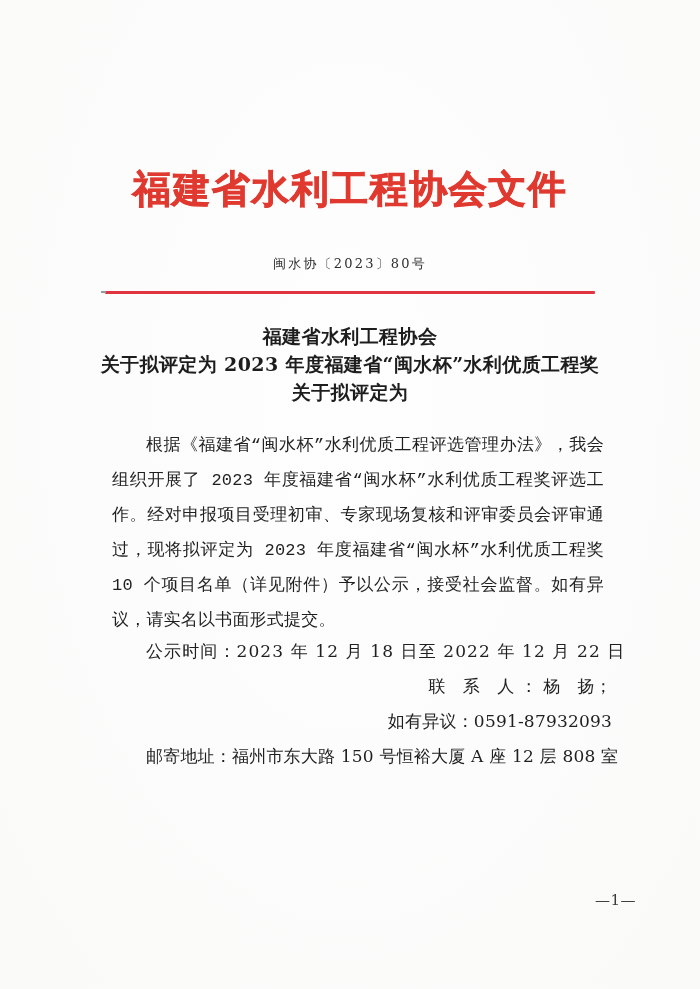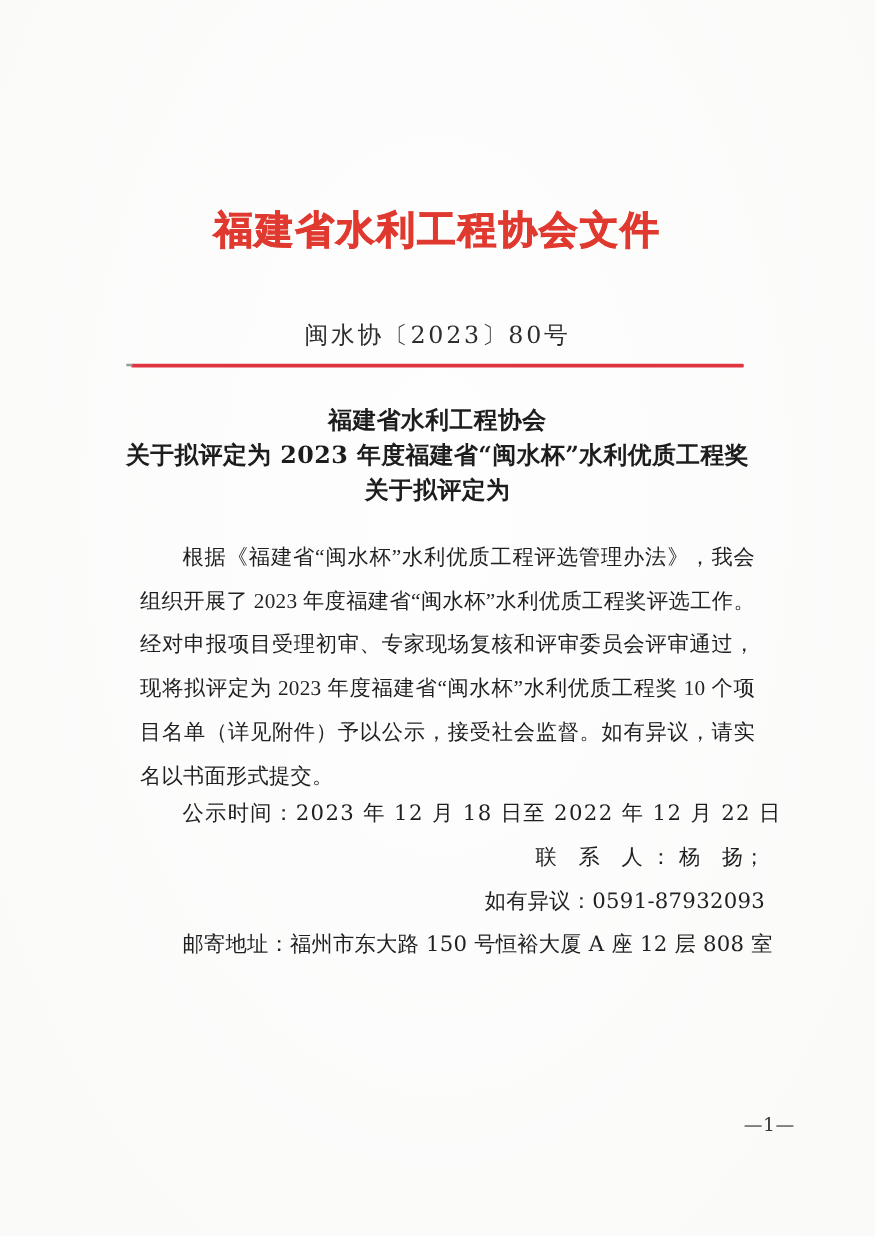--- a/index.html
+++ b/index.html
@@ -37,36 +37,36 @@
     left: 0;
     right: 0;
     top: 166px;
     text-align: center;
   }
   .masthead-title {
     display: inline-block;
     color: #e0392f;
     font-family: "DejaVu Serif", "Liberation Serif", serif;
     font-weight: 700;
-    font-size: 31px;
+    font-size: 38px;
     line-height: 1.22;
     letter-spacing: 1.5px;
     white-space: nowrap;
     -webkit-text-stroke: 0.7px #e0392f;
   }
 
   .doc-number {
     position: absolute;
     left: 0;
     right: 0;
     top: 255px;
     text-align: center;
     color: #2d2d2d;
     font-family: "DejaVu Serif", "Liberation Serif", serif;
-    font-size: 19px;
+    font-size: 13px;
     letter-spacing: 2.2px;
     white-space: nowrap;
   }
 
   .red-rule {
     position: absolute;
     left: 105px;
     top: 291px;
     width: 490px;
     height: 2.6px;
@@ -101,21 +101,21 @@
     white-space: nowrap;
   }
 
   
   .body-block {
     position: absolute;
     left: 112px;
     top: 428px;
     width: 492px;
     color: #1f1f1f;
-    font-family: Liberation Serif, serif;
+    font-family: Liberation Mono, monospace;
     font-size: 17px;
     line-height: 35px;
     text-align: justify;
     text-justify: inter-character;
     letter-spacing: 0.2px;
   }
   .body-para {
     margin: 0;
     text-indent: 2em;
   }

